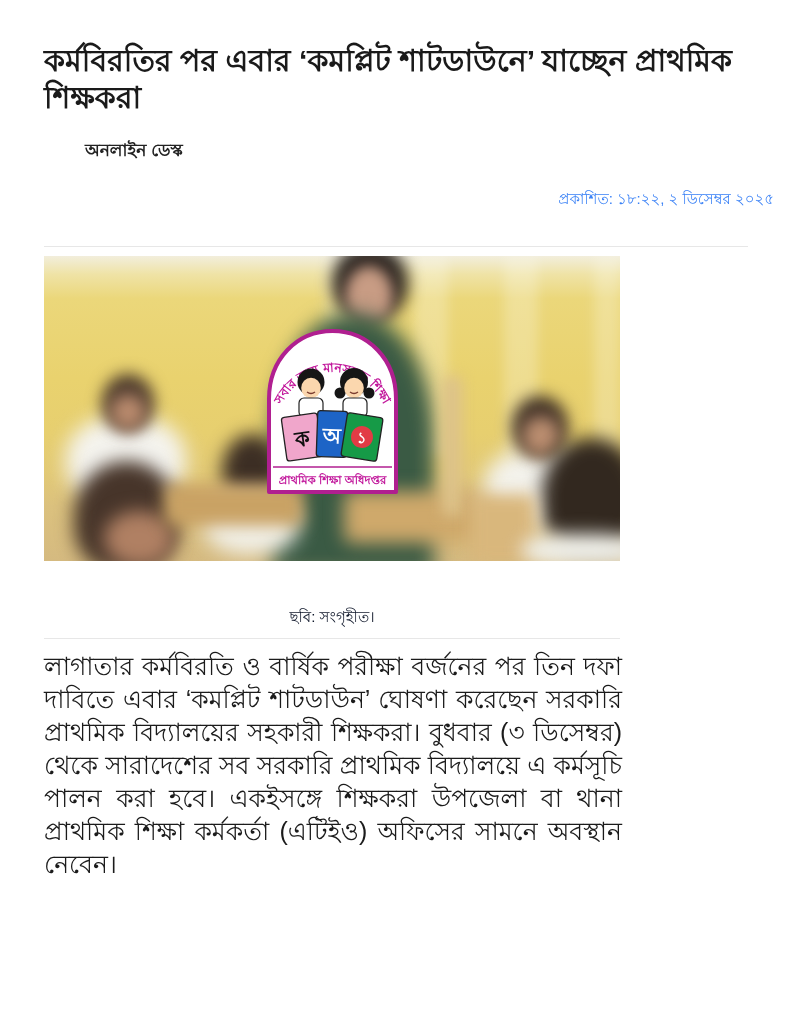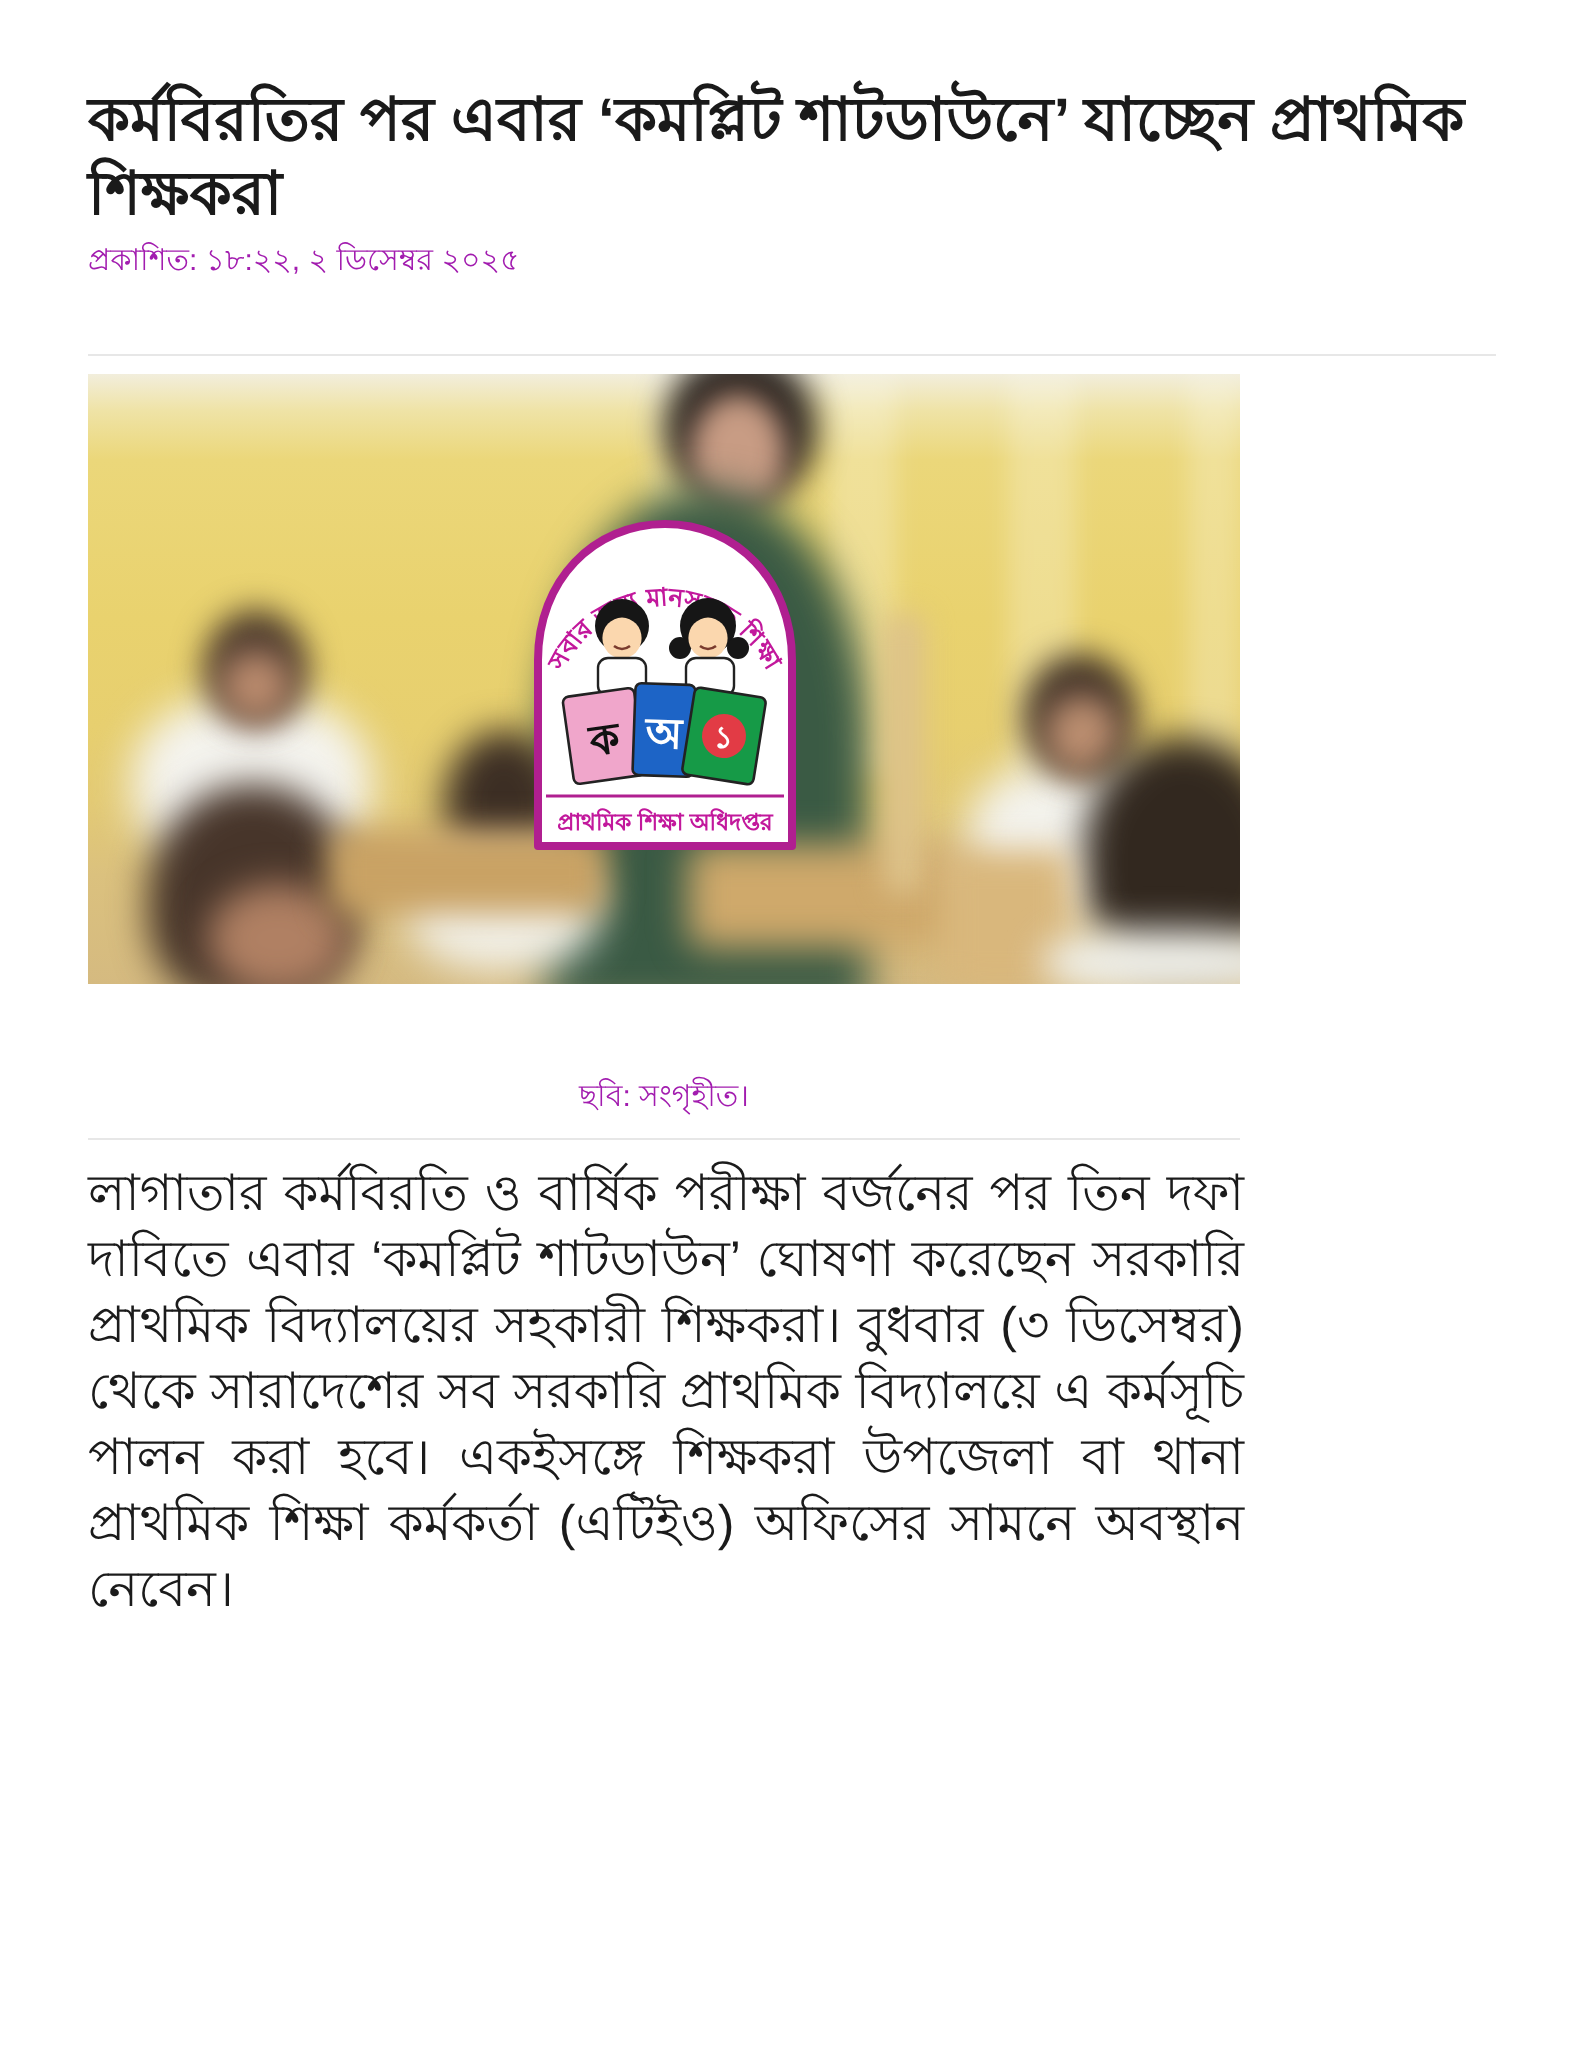--- a/index.html
+++ b/index.html
@@ -21,23 +21,24 @@
     letter-spacing: 0.1px;
   }
 
   .byline-row { margin-top: 21px; padding-left: 41px; }
   .byline {
     font-size: 17px;
     font-weight: 700;
     color: #222222;
   }
   .published {
-    margin-top: 2px;
+    margin-top: 22px;
     font-size: 15px;
-    color: #a21caf;
+    color: #3b82f6;
+    text-align: right;
   }
 
   .divider {
     border: none;
     border-top: 1px solid #e7e7e7;
     height: 0;
   }
   .divider.wide { width: 704px; margin-top: 34px; }
   .divider.narrow { width: 576px; margin-top: 8px; }
 
@@ -55,41 +56,44 @@
     position: absolute; left: 280px; top: 0; width: 296px; height: 200px;
     background: repeating-linear-gradient(90deg,
       rgba(255,255,250,0.25) 0 34px, rgba(233,210,110,0) 34px 90px);
     filter: blur(6px);
   }
   figcaption {
     width: 576px;
     margin-top: 44px;
     text-align: center;
     font-size: 15px;
-    color: #a21caf;
+    color: #0f172a;
   }
 
   p.body-text {
     margin-top: 11px;
     width: 578px;
     font-size: 25px;
     line-height: 33px;
     text-align: justify;
     color: #1b1b1b;
   }
 
   .logo-svg { position: absolute; left: 213px; top: 63px; width: 151px; height: 179px; }
 </style>
 </head>
 <body>
 
 <div class="page">
 
   <h1 class="headline">কর্মবিরতির পর এবার ‘কমপ্লিট শাটডাউনে’ যাচ্ছেন প্রাথমিক শিক্ষকরা</h1>
 
+  <div class="byline-row">
+    <span class="byline">অনলাইন ডেস্ক</span>
+  </div>
 
   <div class="published">প্রকাশিত: ১৮:২২, ২ ডিসেম্বর ২০২৫</div>
 
   <hr class="divider wide">
 
   <figure>
     <div class="photo">
 
       <div class="stripes"></div>
 

